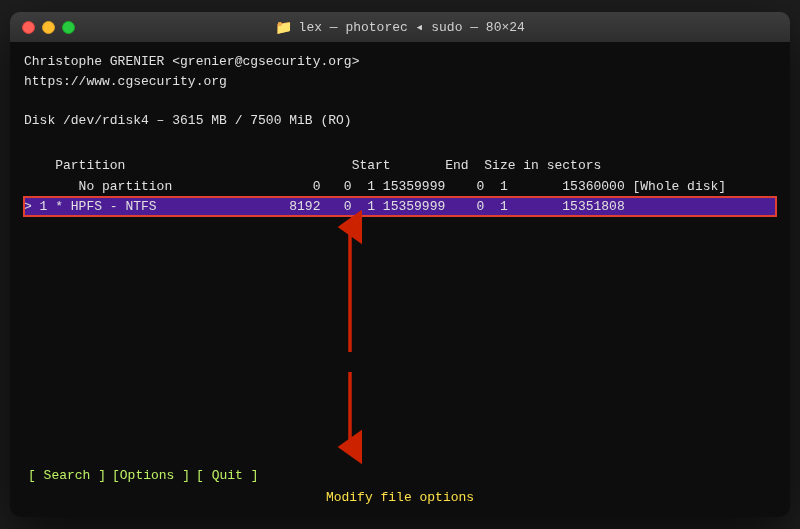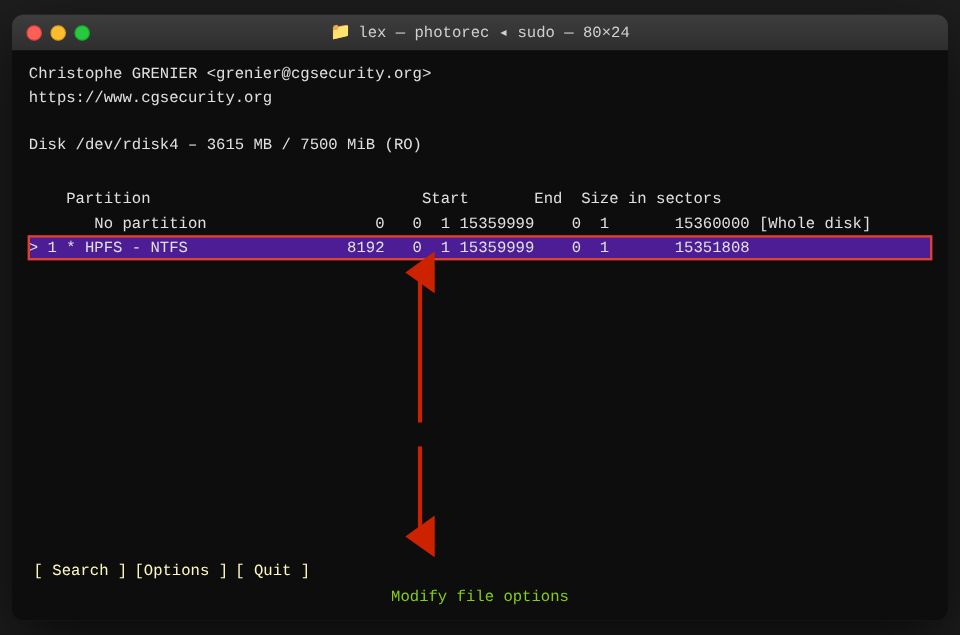--- a/index.html
+++ b/index.html
@@ -125,32 +125,32 @@
     .bottom-bar {
       display: flex;
       gap: 0;
       align-items: center;
       margin-top: auto;
       padding-top: 6px;
       font-size: 13px;
     }
 
     .menu-item {
-      color: #fef9c3;
+      color: #bef264;
       padding: 0 4px;
     }
 
     .menu-item.active {
       outline: 2px solid #e04030;
       outline-offset: -1px;
       color: #e0e0e0;
     }
 
     .modify-text {
-      color: #84cc16;
+      color: #fde047;
       text-align: center;
       font-size: 13px;
       margin-top: 2px;
     }
   </style>
 </head>
 <body>
 
 <div class="window">
 

